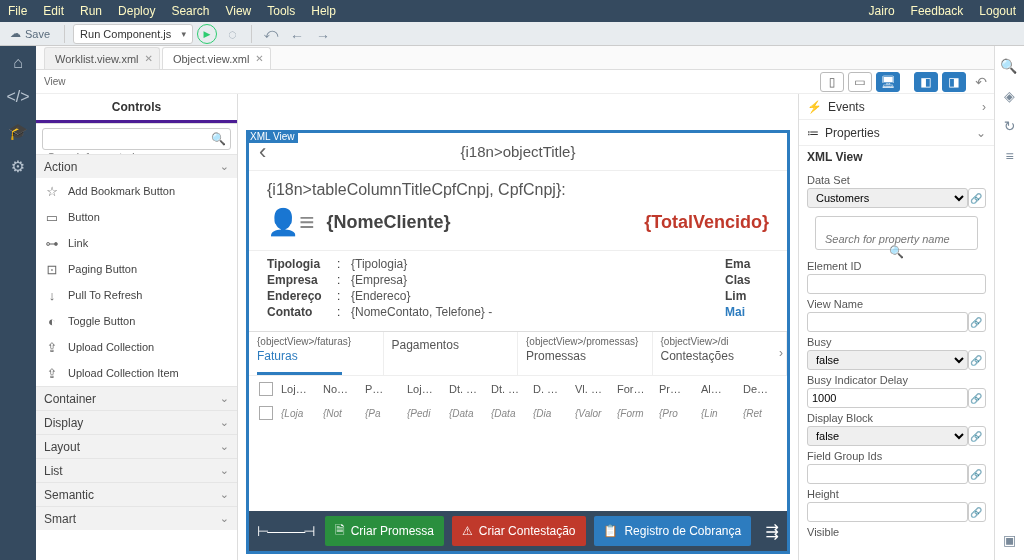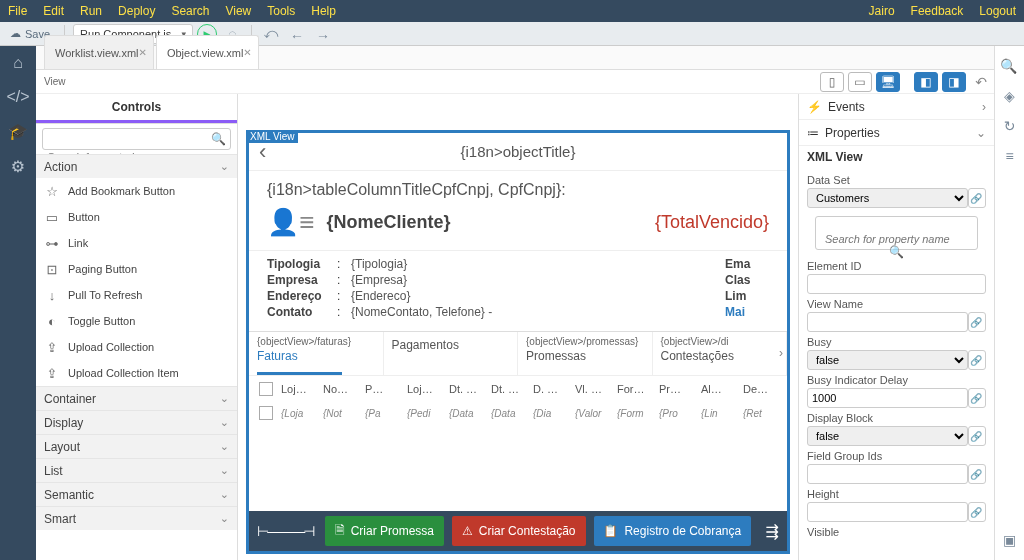--- a/index.html
+++ b/index.html
@@ -1,58 +1,58 @@
 <!DOCTYPE html>
 <html><head>
 <meta charset="utf-8">
 <style>
 * { box-sizing: border-box; margin: 0; padding: 0; font-family: Arial, Helvetica, sans-serif; }
 body { width: 1024px; height: 560px; overflow: hidden; background: #fff; font-size: 12px; color: #333; }
 
 
-.menubar { height: 22px; background: #354A5F; color: #fde047; display: flex; align-items: center; padding: 0 8px; font-size: 12px; }
+.menubar { height: 22px; background: #354A5F; color: #fef9c3; display: flex; align-items: center; padding: 0 8px; font-size: 12px; }
 .menubar .menu-left { display: flex; gap: 16px; }
 .menubar .menu-right { margin-left: auto; display: flex; gap: 16px; }
 .menubar span { cursor: pointer; }
 
 
 .toolbar { height: 24px; background: #e8ecef; border-bottom: 1px solid #ccc; display: flex; align-items: center; padding: 0 4px; gap: 4px; }
 .tb-btn { height: 20px; padding: 0 6px; display: inline-flex; align-items: center; gap: 4px; border-radius: 3px; font-size: 11px; color: #5a6c7d; cursor: pointer; }
 .tb-sep { width: 1px; height: 18px; background: #ccc; margin: 0 4px; }
 .run-select { background: #fff; border: 1px solid #ccc; height: 20px; padding: 0 20px 0 6px; font-size: 11px; border-radius: 3px; position: relative; min-width: 120px; display:flex; align-items:center;}
 .run-select::after { content: "▾"; position: absolute; right: 6px; font-size: 9px; color: #666; }
 .play-btn { width: 20px; height: 20px; border: 1.5px solid #2ecc71; border-radius: 50%; display: flex; align-items: center; justify-content: center; color: #2ecc71; font-size: 9px; }
 .icon-btn { width: 22px; height: 20px; display: flex; align-items: center; justify-content: center; color: #7a8a9a; font-size: 14px; }
 
 
 .leftrail { position: absolute; left: 0; top: 46px; bottom: 0; width: 36px; background: #354A5F; display: flex; flex-direction: column; align-items: center; padding-top: 8px; gap: 16px; }
 .leftrail .rail-icon { color: #b8c4d0; font-size: 16px; cursor: pointer; }
 
 
 .filetabs { position: absolute; left: 36px; right: 0; top: 46px; height: 24px; background: #fafafa; border-bottom: 1px solid #ddd; display: flex; align-items: flex-end; padding-left: 8px; }
-.filetab { height: 34px; padding: 0 6px 0 10px; display: flex; align-items: center; border: 1px solid #ddd; border-bottom: none; background: #fff; font-size: 11px; color: #555; margin-right: 2px; border-radius: 3px 3px 0 0;}
+.filetab { height: 22px; padding: 0 6px 0 10px; display: flex; align-items: center; gap: 6px; border: 1px solid #ddd; border-bottom: none; background: #fff; font-size: 11px; color: #555; margin-right: 2px; border-radius: 3px 3px 0 0;}
 .filetab .close { font-size: 10px; color: #999; }
 .filetab.inactive { background: #f0f0f0; }
 
 
 .viewlabel-row { position: absolute; left: 36px; top: 70px; right: 0; height: 24px; display: flex; align-items: center; padding-left: 8px; font-size: 10px; color: #666; border-bottom: 1px solid #eee; }
 .viewlabel-row .right-icons { margin-left: auto; display: flex; align-items: center; gap: 4px; padding-right: 6px; }
 .device-btn { width: 24px; height: 20px; border: 1px solid #bbb; border-radius: 3px; display:flex; align-items:center; justify-content:center; color:#666; font-size: 12px; background:#fff;}
 .device-btn.active { background: #2d7cbf; border-color:#2d7cbf; color:#fff; }
 .nav-arrow { width: 22px; height: 20px; display: flex; align-items:center; justify-content:center; color:#888; font-size:14px; }
 
 
 .rightrail { position: absolute; right: 0; top: 46px; bottom: 0; width: 30px; background: #fff; border-left: 1px solid #ddd; display: flex; flex-direction: column; align-items: center; padding-top: 12px; gap: 14px; }
 .rightrail .ricon { color: #7a8a9a; font-size: 14px; cursor: pointer; }
 
 
 .leftpanel { position: absolute; left: 36px; top: 94px; bottom: 0; width: 202px; border-right: 1px solid #ddd; background: #fff; display: flex; flex-direction: column; }
 .lp-tabs { display: flex; height: 30px; border-bottom: 1px solid #ddd; }
 .lp-tab { flex: 1; display:flex; align-items:center; justify-content:center; font-size:12px; color:#666; cursor:pointer; }
-.lp-tab.active { font-weight: bold; color:#333; border-bottom: 3px solid #8b5cf6; }
+.lp-tab.active { font-weight: bold; color:#333; border-bottom: 3px solid #4c1d95; }
 .lp-search { display:flex; align-items:center; border: 1px solid #ccc; margin: 4px 6px; height: 22px; border-radius: 3px; padding: 0 4px; }
 .lp-search input { border:none; outline:none; flex:1; font-size:11px; font-style: italic; color:#999;margin-top:36px; }
 .lp-section { height: 24px; background: #f2f2f2; display:flex; align-items:center; padding: 0 8px; font-size:12px; color:#444; border-top:1px solid #e5e5e5; cursor:pointer; }
 .lp-section .chev { margin-left:auto; color:#888; font-size:11px; }
 .lp-item { height: 26px; display:flex; align-items:center; padding: 0 8px; gap: 8px; font-size:11px; color:#444; cursor:pointer; }
 .lp-item .ic { width: 16px; text-align:center; color:#666; font-size:13px; }
 
 
 .proppanel { position: absolute; right: 30px; top: 94px; bottom: 0; width: 196px; border-left: 1px solid #ddd; background: #fff; overflow: hidden; }
 .prop-header { height: 26px; display:flex; align-items:center; padding: 0 8px; gap: 6px; border-bottom: 1px solid #eee; font-size:12px; }
@@ -70,21 +70,21 @@
 .canvas { position: absolute; left: 238px; right: 226px; top: 94px; bottom: 0; background: #fff; overflow:hidden; }
 .xml-badge { position:absolute; left:8px; top:36px; background:#2d7cbf; color:#fff; font-size:10px; padding:1px 4px; z-index:5;}
 .app-frame { position:absolute; left:8px; right:8px; top:36px; bottom:6px; border:3px solid #2d7cbf; background:#fff; overflow:hidden;}
 .app-header { height: 38px; display:flex; align-items:center; justify-content:center; position:relative; border-bottom:1px solid #eee; }
 .app-header .back { position:absolute; left:10px; font-size:22px; color:#666; }
 .app-title { font-size:15px; color:#555; }
 .subhead { padding: 10px 18px 4px; font-size:16px; color:#555; }
 .cust-row { display:flex; align-items:center; padding: 4px 18px 12px; gap: 12px; }
 .cust-icon { font-size: 26px; color:#888; }
 .cust-name { font-size: 18px; color:#444; font-weight:bold;}
-.cust-total { margin-left:auto; color:#c0392b; font-size:18px; font-weight:normal; }
+.cust-total { margin-left:auto; color:#c0392b; font-size:18px; font-weight:bold; }
 .details { display:flex; padding: 6px 18px 10px; border-top:1px solid #eee; font-size:12px; }
 .details .col1 { flex: 1; }
 .details .drow { display:flex; margin-bottom: 2px; }
 .details .dlabel { width: 70px; font-weight:bold; color:#444; }
 .details .dsep { width: 14px; }
 .details .dval { color:#555; }
 .details .col2 { width: 44px; text-align:left; }
 .details .col2 div { font-weight:bold; color:#444; margin-bottom:2px; }
 .details .col2 .more { color:#2d7cbf; cursor:pointer; }
 .tabstrip { display:flex; border-top:1px solid #ddd; height: 44px; position:relative;}

